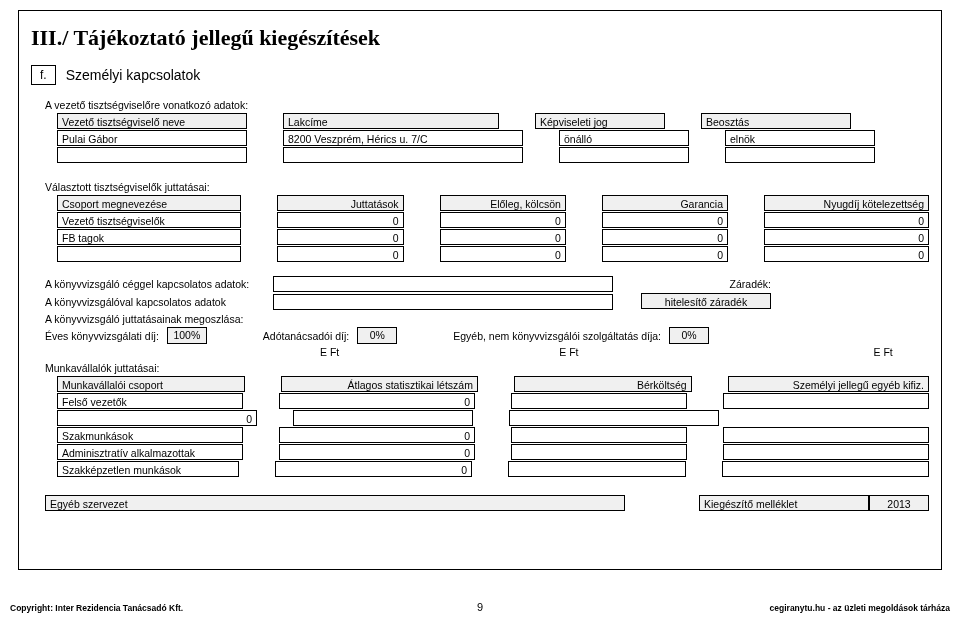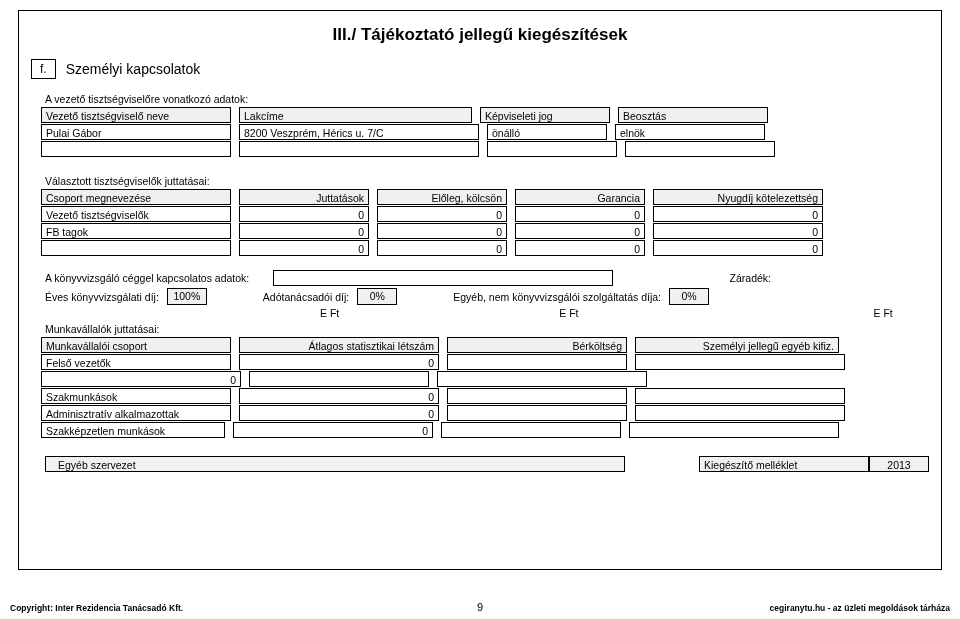--- a/index.html
+++ b/index.html
@@ -16,44 +16,45 @@
   .page {
     border: 1px solid #000;
     width: 924px;
     height: 560px;
     margin: 10px auto 0 auto;
     position: relative;
     box-sizing: border-box;
     padding: 10px 12px;
   }
   .title {
-    text-align: center;
+    text-align: left;
     font-weight: bold;
-    font-size: 17px;
+    font-size: 22px;
     margin: 4px 0 14px 0;
+    font-family: Liberation Serif, serif;
   }
   .section-row {
     display: flex;
     align-items: center;
     margin-bottom: 12px;
   }
   .sec-letter {
     display: inline-block;
     border: 1px solid #000;
     padding: 2px 8px;
     font-size: 12px;
     margin-right: 10px;
   }
   .sec-title {
     font-size: 14px;
   }
   .rowcells {
     display: flex;
-    gap: 8px;
-    margin: 1px 0 1px 10px;
+    gap: 36px;
+    margin: 1px 0 1px 26px;
     align-items: center;
   }
   .cell {
     border: 1px solid #000;
     height: 16px;
     line-height: 16px;
     padding: 0 4px;
     box-sizing: border-box;
     background: #fff;
     overflow: hidden;
@@ -122,49 +123,49 @@
     background:#fff;
   }
   .aud-row .right {
     width:140px;
     text-align:right;
   }
   .egyeb-row {
     display:flex;
     margin:18px 0 0 14px;
   }
-  .egyeb-row .c1 { width:580px; border:1px solid #000; height:16px; line-height:16px; background:#f0f0f0; padding:0 12px; box-sizing:border-box; }
+  .egyeb-row .c1 { width:580px; border:1px solid #000; height:16px; line-height:16px; background:#f0f0f0; padding:0 4px; box-sizing:border-box; }
   .egyeb-row .spacer { flex:1; }
   .egyeb-row .c2 { width:170px; border:1px solid #000; height:16px; line-height:16px; background:#f0f0f0; padding:0 4px; box-sizing:border-box; text-align:left; }
   .egyeb-row .c3 { width:60px; border:1px solid #000; height:16px; line-height:16px; background:#f0f0f0; padding:0 4px; box-sizing:border-box; text-align:center; }
 </style>
 </head>
 <body>
 
 <div class="page">
 
   <div class="title">III./ Tájékoztató jellegű kiegészítések</div>
 
   <div class="section-row">
     <span class="sec-letter">f.</span>
     <span class="sec-title">Személyi kapcsolatok</span>
   </div>
 
   <div class="subhead">A vezető tisztségviselőre vonatkozó adatok:</div>
 
   <div class="rowcells">
     <div class="cell grey" style="width:190px">Vezető tisztségviselő neve</div>
-    <div class="cell grey" style="width:233px">Lakcíme</div>
+    <div class="cell grey" style="width:216px">Lakcíme</div>
     <div class="cell grey" style="width:130px">Képviseleti jog</div>
     <div class="cell grey" style="width:150px">Beosztás</div>
   </div>
   <div class="rowcells">
     <div class="cell" style="width:190px">Pulai Gábor</div>
     <div class="cell" style="width:240px">8200 Veszprém, Hérics u. 7/C</div>
-    <div class="cell" style="width:120px">önálló</div>
+    <div class="cell" style="width:130px">önálló</div>
     <div class="cell" style="width:150px">elnök</div>
   </div>
   <div class="rowcells">
     <div class="cell" style="width:190px"></div>
     <div class="cell" style="width:240px"></div>
     <div class="cell" style="width:130px"></div>
     <div class="cell" style="width:150px"></div>
   </div>
 
   <div class="subhead" style="margin-top:18px">Választott tisztségviselők juttatásai:</div>
@@ -196,20 +197,26 @@
     <div class="cell tr" style="width:130px">0</div>
     <div class="cell tr" style="width:170px">0</div>
   </div>
 
   <div style="height:12px"></div>
   <div class="aud-row">
     <div class="lab">A könyvvizsgáló céggel kapcsolatos adatok:</div>
     <div class="blank-wide" style="max-width:340px"></div>
     <div class="right">Záradék:</div>
   </div>
+  <div class="aud-row">
+    <div class="lab">A könyvvizsgálóval kapcsolatos adatok</div>
+    <div class="blank-wide" style="max-width:340px"></div>
+    <div class="right"><span class="cell grey" style="display:inline-block;width:130px;height:16px;line-height:16px;text-align:center">hitelesítő záradék</span></div>
+  </div>
+  <div class="plain">A könyvvizsgáló juttatásainak megoszlása:</div>
   <div class="fees-line">
     <span>Éves könyvvizsgálati díj:</span>
     <span class="val grey">100%</span>
     <span style="width:40px"></span>
     <span>Adótanácsadói díj:</span>
     <span class="val grey">0%</span>
     <span style="width:40px"></span>
     <span>Egyéb, nem könyvvizsgálói szolgáltatás díja:</span>
     <span class="val grey">0%</span>
   </div>

